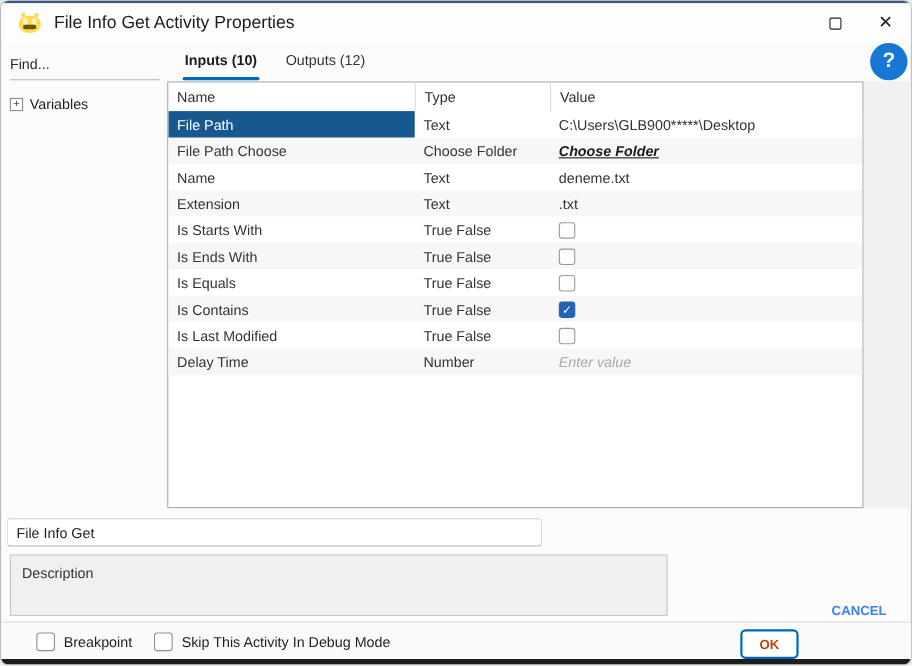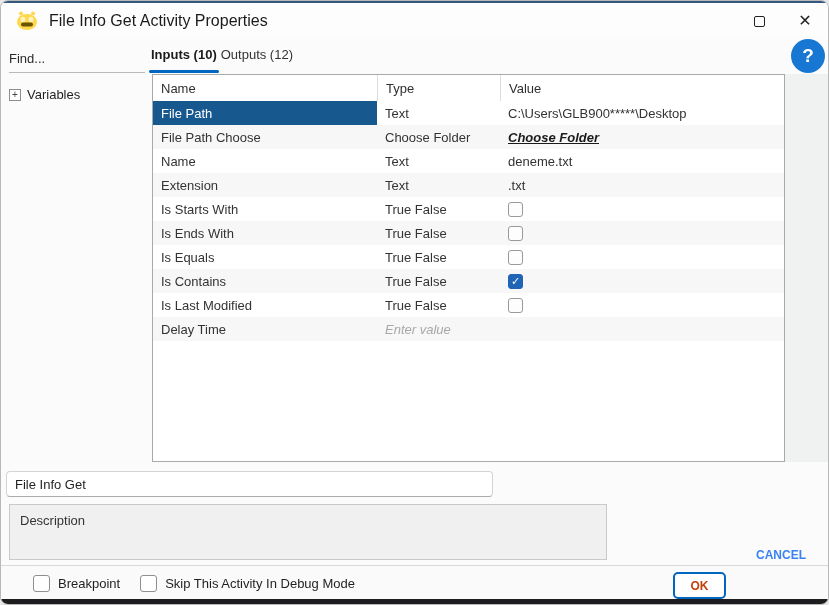--- a/index.html
+++ b/index.html
@@ -28,21 +28,21 @@
 
   
   .left-panel{ position:absolute; left:0; top:38px; width:150px; height:425px; }
   .find-input{ margin:12px 8px 0 8px; width:136px; font-size:13px; color:#2a2a2a;
     padding-bottom:6px; border-bottom:1px solid #b9b9b9; }
   .tree-item{ margin:14px 0 0 8px; display:flex; align-items:center; font-size:13px; color:#1f1f1f; }
   .expander{ width:12px; height:12px; border:1px solid #8d8d8d; background:#fff; font-size:10px;
     line-height:10px; text-align:center; color:#444; margin-right:6px; }
 
   
-  .tabs{ position:absolute; left:148px; top:42px; height:30px; display:flex; }
+  .tabs{ position:absolute; left:165px; top:42px; height:30px; display:flex; gap:22px; }
   .tab{ position:relative; font-size:13px; color:#333; padding:4px 2px 8px 2px; }
   .tab.active{ font-weight:bold; color:#1b1b1b; }
   .tab.active::after{ content:""; position:absolute; left:0; right:0; bottom:0;
     height:3px; border-radius:2px; background:var(--accent,#0067c0); }
 
   
   .help-icon{ position:absolute; left:790px; top:38px; width:34px; height:34px; border-radius:50%;
     background:var(--help-icon,#1877d2); color:#fff; font-weight:bold; font-size:19px;
     display:flex; align-items:center; justify-content:center; }
 
@@ -198,20 +198,21 @@
         </div>
         <div class="trow">
           <div class="cell name">Is Last Modified</div>
           <div class="cell type">True False</div>
           <div class="cell value">
             <span class="cb"></span>
           </div>
         </div>
         <div class="trow alt">
           <div class="cell name">Delay Time</div>
+          <div class="cell type">Number</div>
           <div class="cell value">
             <span class="ph">Enter value</span>
           </div>
         </div>
       </div>
   </div>
 
   <input class="name-field" value="File Info Get" style="">
   <div class="description-box">Description</div>
 

